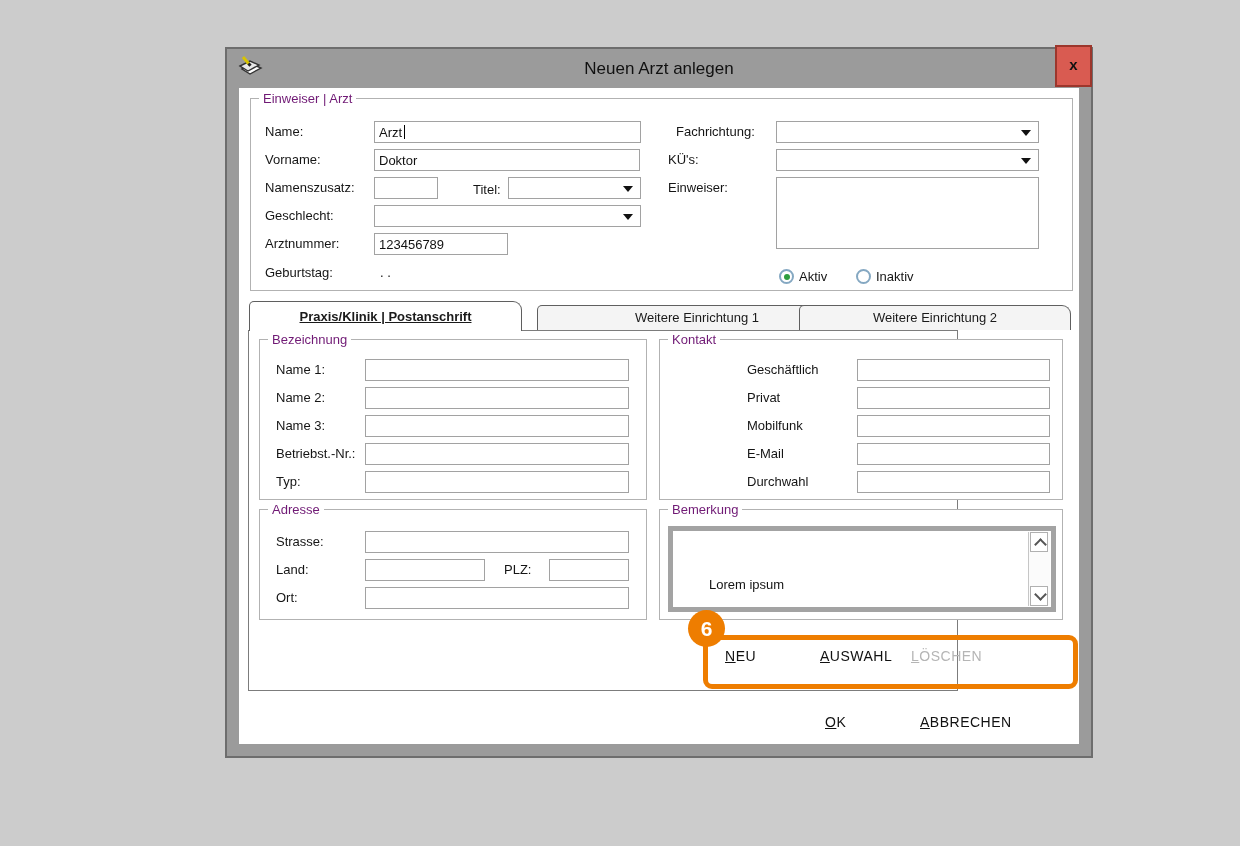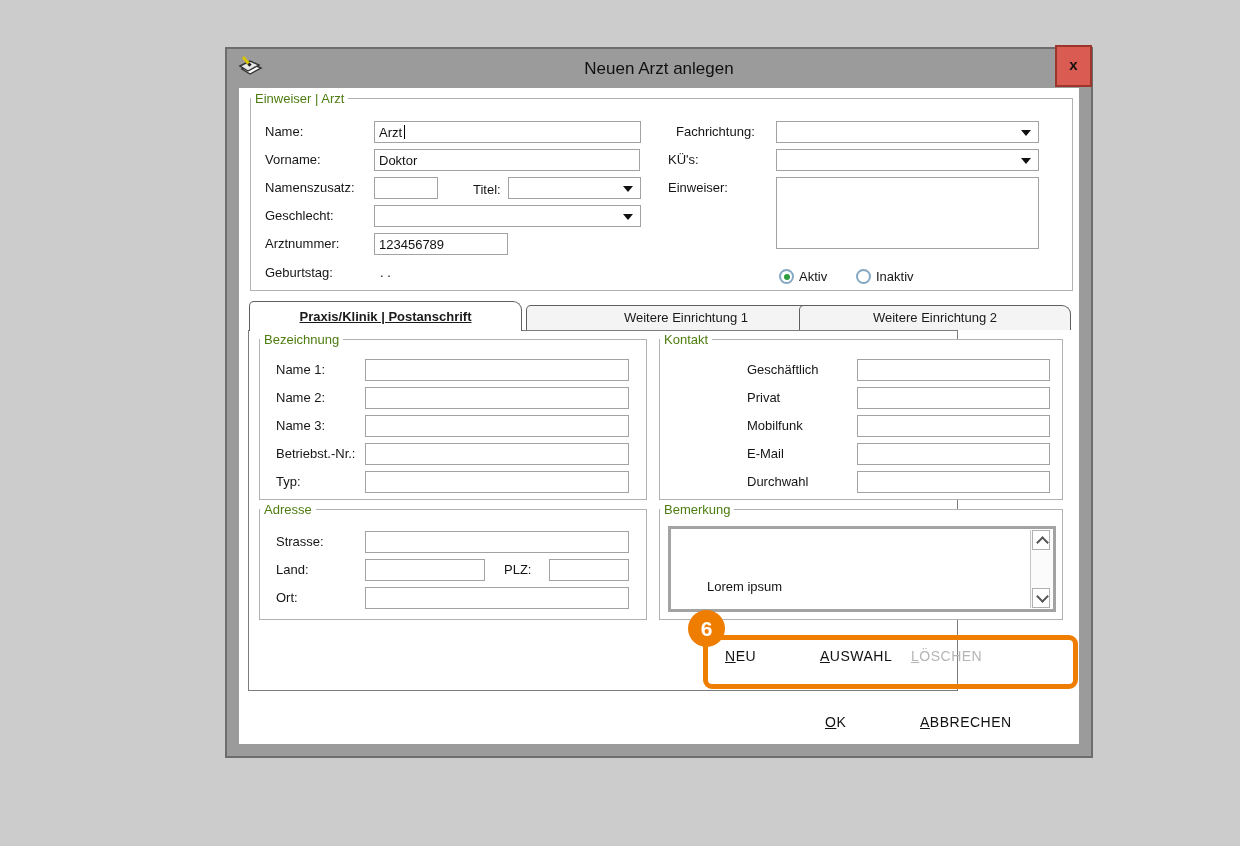--- a/index.html
+++ b/index.html
@@ -14,22 +14,22 @@
   .titlebar{left:0;top:0;width:100%;height:39px;}
   .title-text{left:0;top:0;width:100%;text-align:center;line-height:39px;
     font-size:17px;color:#111;}
   .title-icon{left:9px;top:7px;width:28px;height:24px;}
   .close-btn{right:-1px;top:-4px;width:37px;height:42px;background:#d95b51;
     border:2px solid #9c362c;box-sizing:border-box;text-align:center;
     line-height:36px;font-size:15px;font-weight:bold;color:#111;cursor:pointer;}
   .content{left:12px;top:39px;width:840px;height:656px;background:#ffffff;}
   
   .grp{border:1px solid #b2b2b2;box-sizing:border-box;background:#fff;}
-  .grp-legend{position:absolute;top:-8px;left:0;background:#fff;padding:0 4px;
-    font-size:13px;line-height:15px;color:#4d7c0f;white-space:nowrap;}
+  .grp-legend{position:absolute;top:-8px;left:8px;background:#fff;padding:0 4px;
+    font-size:13px;line-height:15px;color:#701a75;white-space:nowrap;}
   
   .lbl{font-size:13px;line-height:16px;white-space:nowrap;}
   .tb{border:1px solid #a2a2a2;background:#fff;height:22px;box-sizing:border-box;
     font-size:13px;font-family:inherit;padding:0 4px;color:#111;outline:none;}
   .combo{border:1px solid #a2a2a2;background:#fff;height:22px;box-sizing:border-box;}
   .combo-arrow{position:absolute;right:7px;top:8px;width:0;height:0;
     border-left:5px solid transparent;border-right:5px solid transparent;
     border-top:6px solid #111;}
   .ta{border:1px solid #a2a2a2;background:#fff;box-sizing:border-box;resize:none;
     font-size:13px;font-family:inherit;outline:none;}
@@ -43,21 +43,21 @@
   
   .tab{box-sizing:border-box;border:1px solid #5f5f5f;border-bottom:none;
     border-radius:5px 9px 0 0;background:#f4f4f4;text-align:center;
     font-size:13px;color:#1a1a1a;cursor:pointer;}
   .tab.inactive{top:217px;height:25px;line-height:24px;z-index:1;}
   .tab.active{top:213px;height:30px;line-height:29px;font-weight:bold;
     background:#fff;z-index:3;}
   .panel{left:9px;top:242px;width:710px;height:361px;border:1px solid #7c7c7c;
     box-sizing:border-box;background:#fff;z-index:2;}
   
-  .memo{border:3px solid #a3a3a3;background:#fff;box-sizing:border-box;}
+  .memo{border:5px solid #a3a3a3;background:#fff;box-sizing:border-box;}
   .vsb{position:absolute;top:1px;right:1px;bottom:1px;width:21px;background:#fbfbfb;
     border-left:1px solid #c6c6c6;}
   .vsb-btn{position:absolute;left:1px;width:18px;height:20px;background:#fff;
     border:1px solid #b0b0b0;box-sizing:border-box;cursor:pointer;}
   .chev{position:absolute;left:5px;width:7px;height:7px;
     border-left:2px solid #555;border-top:2px solid #555;}
   .chev.up{top:7px;transform:rotate(45deg);}
   .chev.down{top:3px;transform:rotate(225deg);}
   
   .hl-rect{left:464px;top:547px;width:375px;height:54px;box-sizing:border-box;
@@ -133,21 +133,21 @@
       <span class="abs lbl" style="left:417px;top:81px;">Einweiser:</span>
       <textarea class="abs ta" style="left: 525px; top: 78px; width: 263px; height: 72px;"></textarea>
 
       <span class="abs radio checked" style="left:528px;top:170px;"></span>
       <span class="abs radio-lbl" style="left:548px;top:170px;">Aktiv</span>
       <span class="abs radio" style="left:605px;top:170px;"></span>
       <span class="abs radio-lbl" style="left:625px;top:170px;">Inaktiv</span>
     </div>
 
     <div class="abs tab active" style="left:10px;width:273px;text-decoration:underline;">Praxis/Klinik | Postanschrift</div>
-    <div class="abs tab inactive" style="left:287px;width:320px;">Weitere Einrichtung 1</div>
+    <div class="abs tab inactive" style="left:298px;width:320px;">Weitere Einrichtung 1</div>
     <div class="abs tab inactive" style="left:560px;width:272px;">Weitere Einrichtung 2</div>
 
     <div class="abs panel">
 
       <div class="abs grp" style="left:10px;top:8px;width:388px;height:161px;">
         <span class="grp-legend">Bezeichnung</span>
         <span class="abs lbl" style="left:16px;top:22px;">Name 1:</span>
         <input class="abs tb" style="left: 105px; top: 19px; width: 264px;">
         <span class="abs lbl" style="left:16px;top:50px;">Name 2:</span>
         <input class="abs tb" style="left: 105px; top: 47px; width: 264px;">

